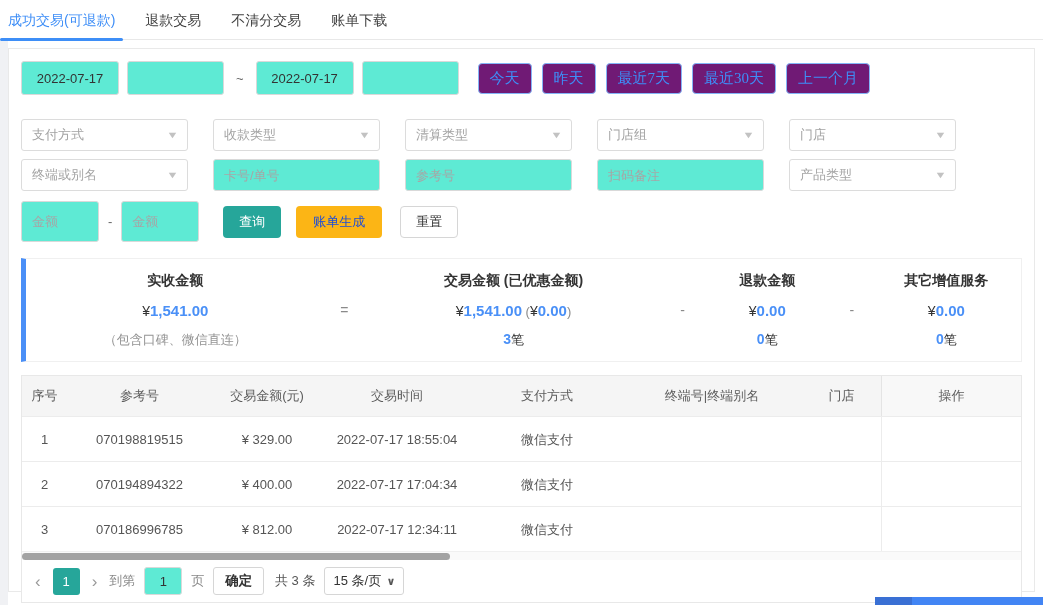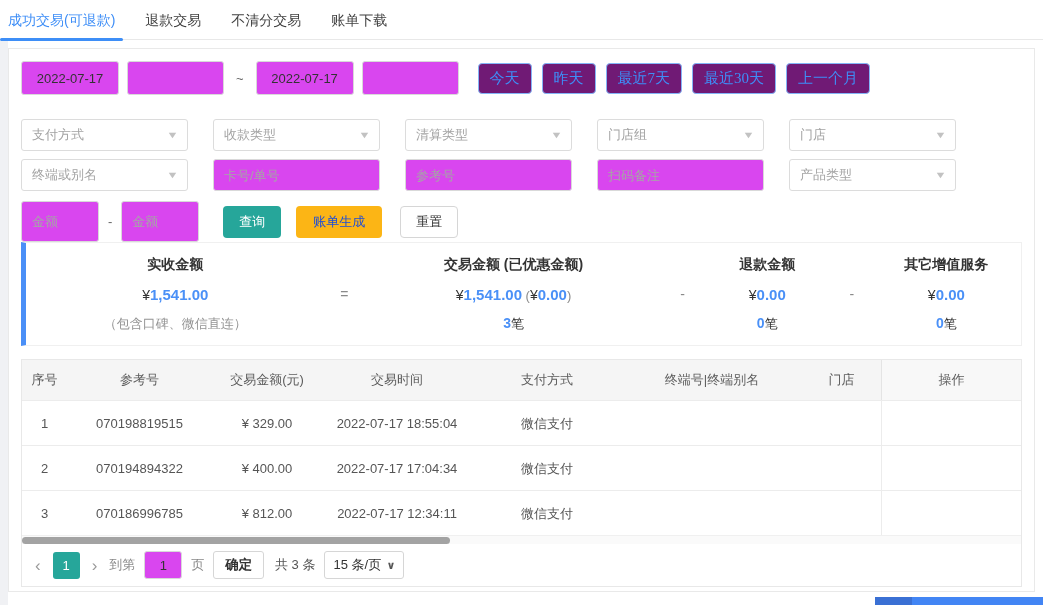--- a/index.html
+++ b/index.html
@@ -16,21 +16,21 @@
          position:relative; margin-right:30px; cursor:pointer; white-space:nowrap; }
   .tab.active { color:#3e8ef7; }
   .tab.active::after { content:""; position:absolute; left:-8px; right:-8px; bottom:-1px;
          height:3px; background:#3e8ef7; border-radius:2px; }
   .side-strip { position:absolute; left:0; top:41px; width:8px; height:564px; background:#f0f1f4; }
   
   .panel { position:absolute; left:8px; top:48px; width:1027px; height:544px;
            background:#fff; border:1px solid #e9e9e9; padding:12px 12px 0 12px; }
   .row { display:flex; align-items:center; }
   .inp { height:34px; border:1px solid #d9d9d9; border-radius:3px; font-size:13px;
-         color:#333; padding:0 10px; outline:none; background:#d946ef;
+         color:#333; padding:0 10px; outline:none; background:#5eead4;
          font-family:inherit; }
   .inp::placeholder { color:#a6a6a6; }
   .date-inp { width:98px; text-align:center; }
   .time-inp { width:97px; }
   .tilde { margin:0 12px; color:#666; }
   .qbtn { height:31px; padding:0 11px; margin-left:10px; background:#701a75;
           border:1px solid #84b5f8; color:#3e8ef7; border-radius:4px; font-size:15px;
           cursor:pointer; font-family:Liberation Serif, serif; white-space:nowrap; }
   .row-selects { margin-top:24px; display:flex; gap:25px; }
   .row-inputs  { margin-top:8px;  display:flex; gap:25px; }
@@ -42,21 +42,21 @@
   .row-amount { margin-top:10px; }
   .amt-inp { width:78px; height:41px; }
   .dash { margin:0 9px; color:#666; }
   .btn { height:32px; border:none; border-radius:4px; font-size:13px; cursor:pointer;
          font-family:inherit; white-space:nowrap; }
   .btn-search { width:58px; margin-left:24px; background:#26a69a; color:#fff;text-align:center; }
   .btn-bill   { width:86px; margin-left:15px; background:#fcb515; color:#1d4ed8; }
   .btn-reset  { width:58px; margin-left:18px; background:#fff; color:#333;
                 border:1px solid #d6d6d6; }
   
-  .summary { height:104px; border:1px solid #f0f0f0;
+  .summary { margin-top:16px; height:104px; border:1px solid #f0f0f0;
              border-left:5px solid #4a8ff7; display:flex; }
   .sum-col { display:flex; flex-direction:column; justify-content:space-between;
              align-items:center; padding:13px 0 12px; }
   .sum-op  { display:flex; align-items:center; justify-content:center;
              color:#8a8a8a; font-size:14px; }
   .c1 { width:30%; } .c2 { width:30%; } .c3 { width:13%; } .c4 { width:15%; }
   .op { width:4%; }
   .sum-label { font-size:14px; font-weight:bold; color:#333; }
   .sum-note  { font-size:13px; color:#949494; }
   .yen { color:#333; font-size:14px; }

